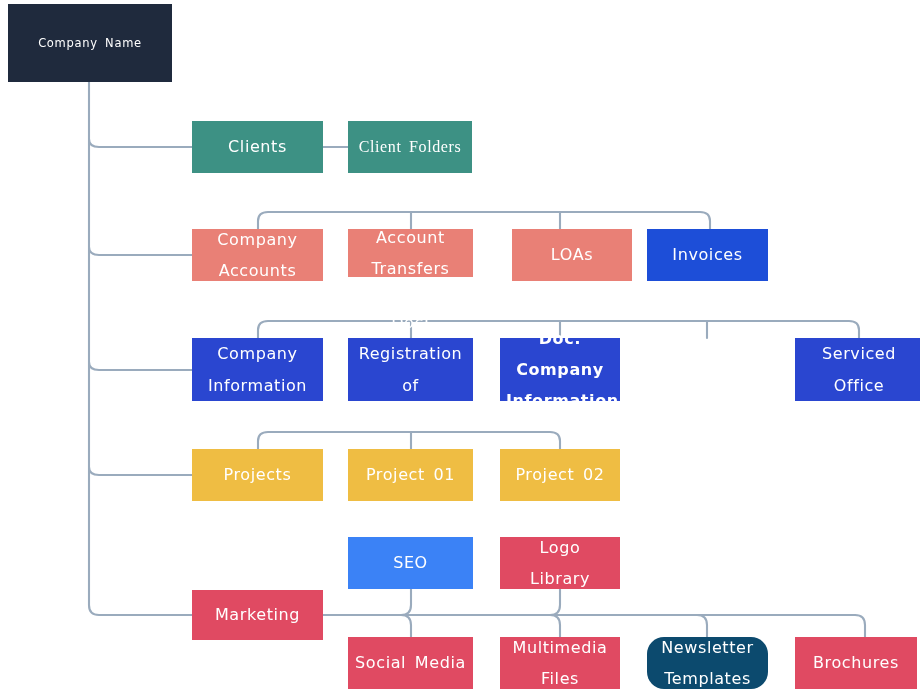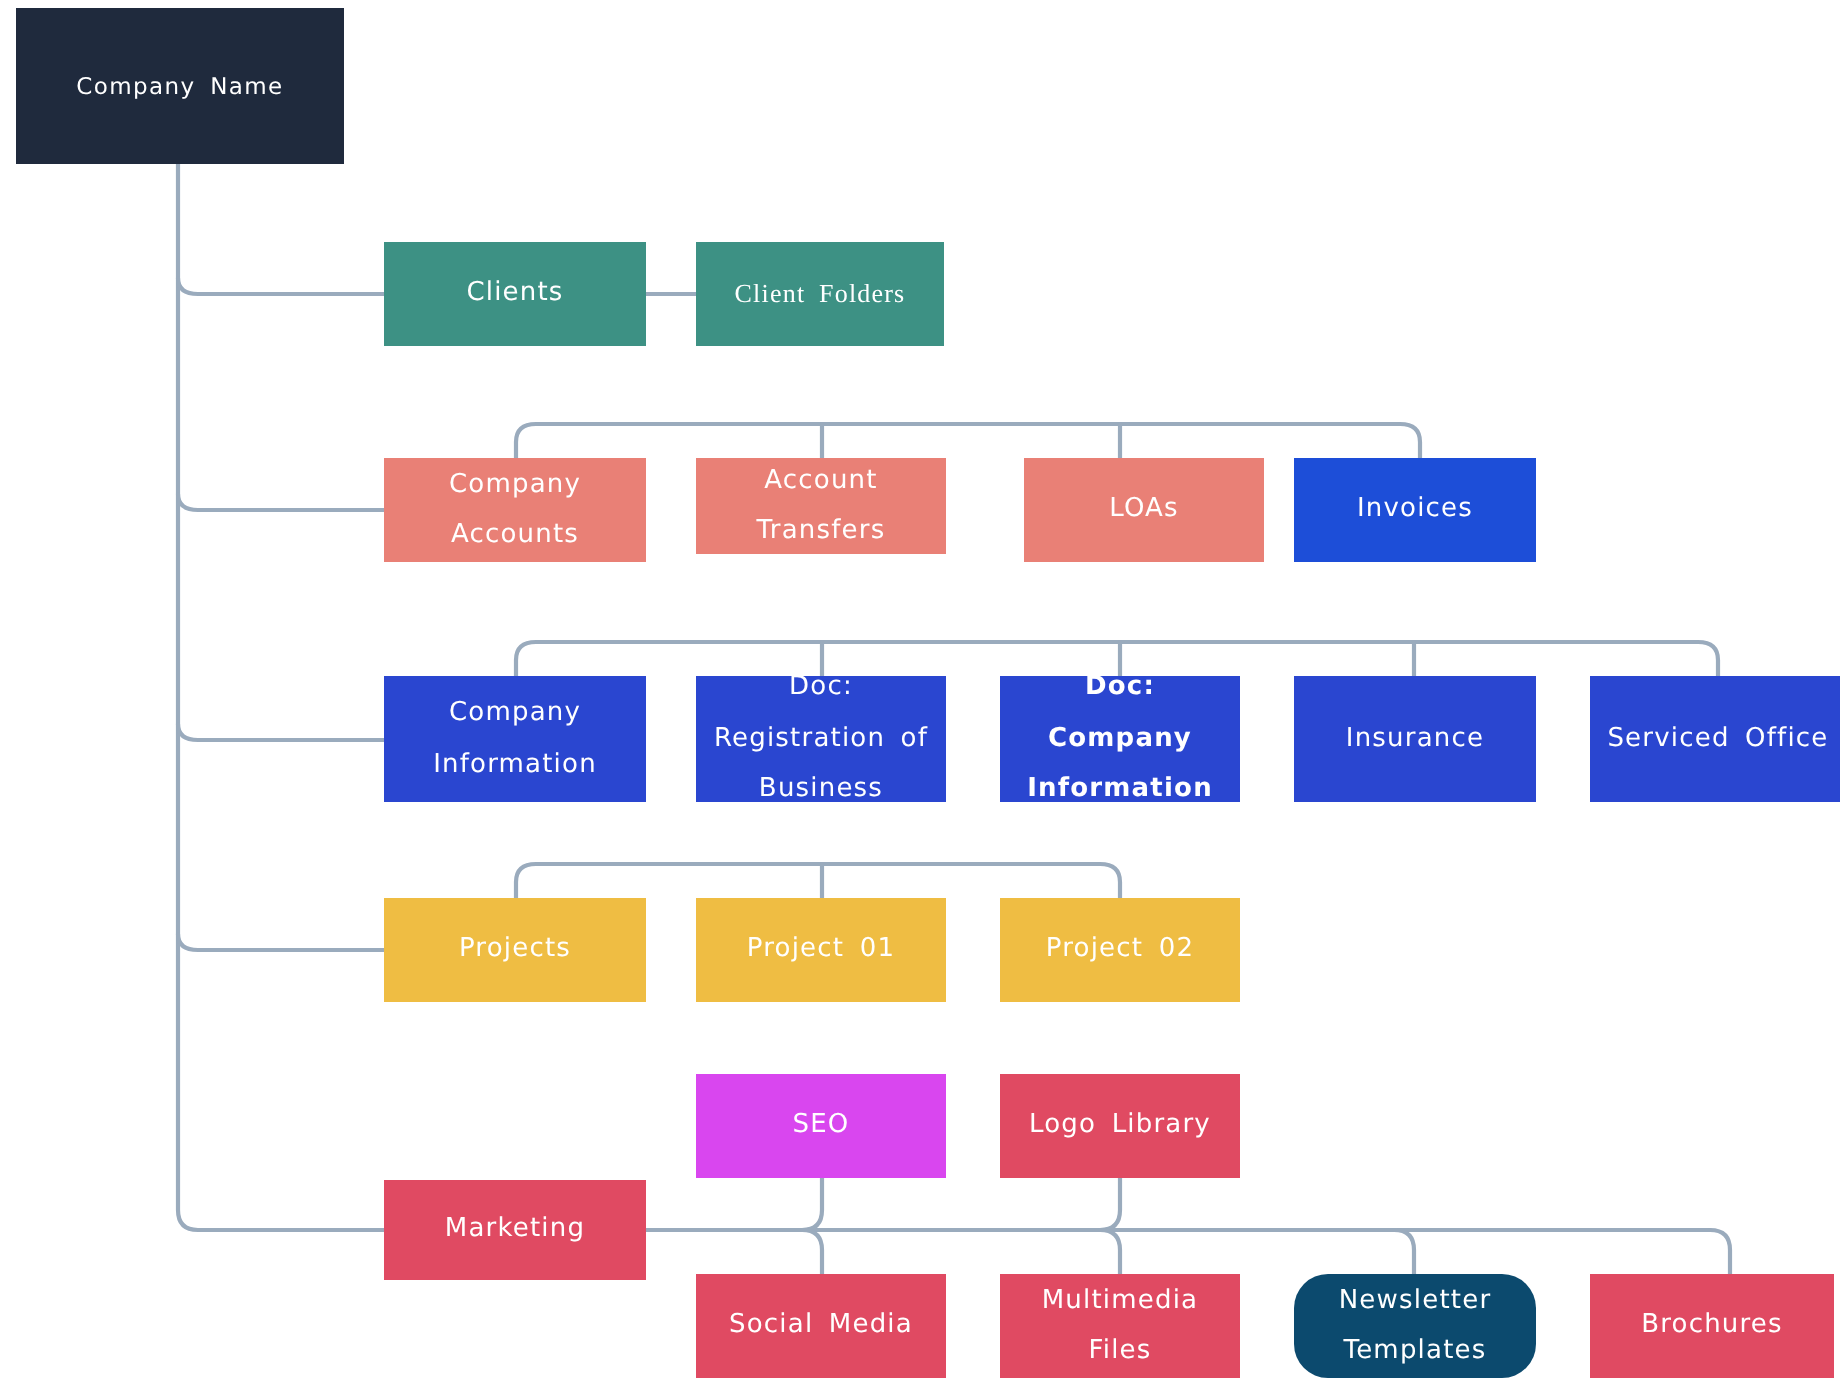--- a/index.html
+++ b/index.html
@@ -25,21 +25,21 @@
     pointer-events: none;
   }
   .node {
     position: absolute;
     box-sizing: border-box;
     display: flex;
     align-items: center;
     justify-content: center;
     text-align: center;
     color: #ffffff;
-    font-size: 13px;
+    font-size: 16px;
     letter-spacing: 0.6px;
     word-spacing: 3px;
     line-height: 1.95;
     padding: 2px 6px;
     z-index: 2;
   }
   .node .label {
     display: block;
     width: 100%;
     white-space: pre-line;
@@ -125,39 +125,36 @@
     </div>
     <div class="node" style="left: 348px; top: 338px; width: 125px; height: 63px; background: rgb(42, 70, 208);">
       <span class="label">Doc:
 Registration  of
 Business</span>
     </div>
     <div class="node bold" style="left: 500px; top: 338px; width: 120px; height: 63px; background: rgb(42, 70, 208);">
       <span class="label">Doc:  Company
 Information</span>
     </div>
-    <div class="node" style="left: 647px; top: 338px; width: 121px; height: 63px; background: rgb(42, 70, 208);">
-      <span class="label">Insurance</span>
-    </div>
     <div class="node" style="left: 795px; top: 338px; width: 128px; height: 63px; background: rgb(42, 70, 208);">
       <span class="label">Serviced  Office</span>
     </div>
     <div class="node" style="left: 192px; top: 449px; width: 131px; height: 52px; background: rgb(239, 189, 67);">
       <span class="label">Projects</span>
     </div>
     <div class="node" style="left: 348px; top: 449px; width: 125px; height: 52px; background: rgb(239, 189, 67);">
       <span class="label">Project  01</span>
     </div>
     <div class="node" style="left: 500px; top: 449px; width: 120px; height: 52px; background: rgb(239, 189, 67);">
       <span class="label">Project  02</span>
     </div>
     <div class="node" style="left: 192px; top: 590px; width: 131px; height: 50px; background: rgb(224, 74, 98);">
       <span class="label">Marketing</span>
     </div>
-    <div class="node" style="left: 348px; top: 537px; width: 125px; height: 52px; background: #d946ef;">
+    <div class="node" style="left: 348px; top: 537px; width: 125px; height: 52px; background: #3b82f6;">
       <span class="label">SEO</span>
     </div>
     <div class="node" style="left: 500px; top: 537px; width: 120px; height: 52px; background: rgb(224, 74, 98);">
       <span class="label">Logo  Library</span>
     </div>
     <div class="node" style="left: 348px; top: 637px; width: 125px; height: 52px; background: rgb(224, 74, 98);">
       <span class="label">Social  Media</span>
     </div>
     <div class="node" style="left: 500px; top: 637px; width: 120px; height: 52px; background: rgb(224, 74, 98);">
       <span class="label">Multimedia  Files</span>

